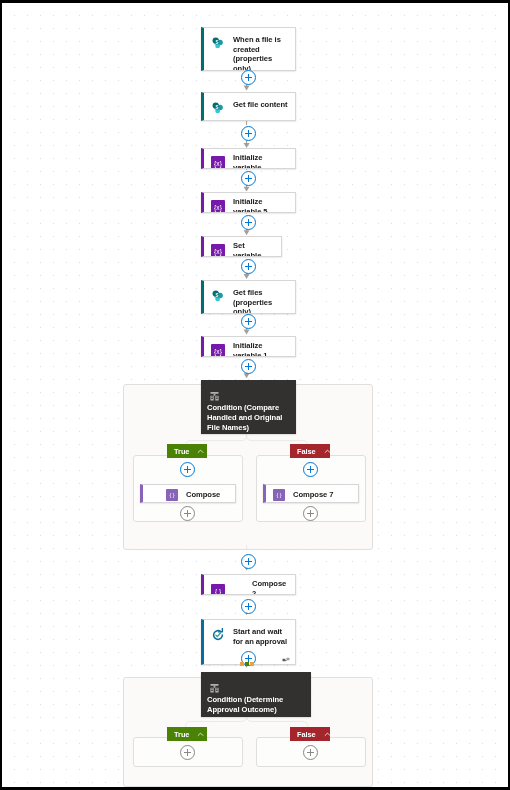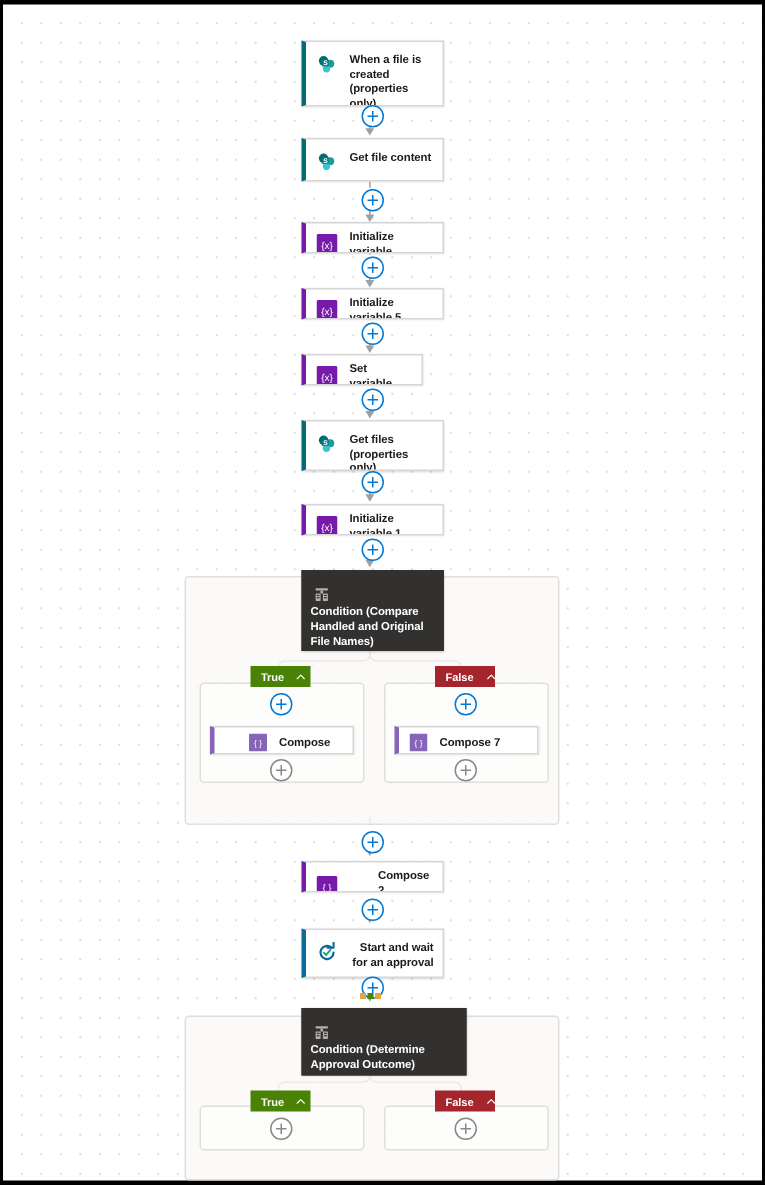--- a/index.html
+++ b/index.html
@@ -430,21 +430,21 @@
             <rect width="16" height="16" rx="1.2" fill="#7719AA"></rect>
             <text x="8" y="11.2" font-size="7.4" fill="#ffffff" text-anchor="middle" font-family="Liberation Sans, sans-serif">{ }</text>
           </svg>
         </span>
         <span class="node-label">Compose 2</span>
       </div>
     </div>
 
     <div class="plus" style="left:239px; top:596px;"></div>
 
-    <div class="node" style="left:199px; top:616px; width:95px; height:33px; border-left-color:#0B6A9E;text-align:right;">
+    <div class="node" style="left:199px; top:616px; width:95px; height:46px; border-left-color:#0B6A9E;">
       <div class="node-main">
         <span class="node-icon">
           <svg width="14" height="14" viewBox="0 0 16 16">
             <path d="M13 8a5 5 0 1 1-1.8-3.85" stroke="#0B6A9E" stroke-width="1.7" fill="none" stroke-linecap="round"></path>
             <path d="M8.4 4.4 L13 4.4 L13 0.6" stroke="#0B6A9E" stroke-width="1.6" fill="none" stroke-linecap="round" stroke-linejoin="round"></path>
             <path d="M5.6 8.1 L7.3 9.9 L10.6 6" stroke="#2AA38A" stroke-width="1.5" fill="none" stroke-linecap="round" stroke-linejoin="round"></path>
           </svg>
         </span>
         <span class="node-label">Start and wait for an approval</span>
       </div>

